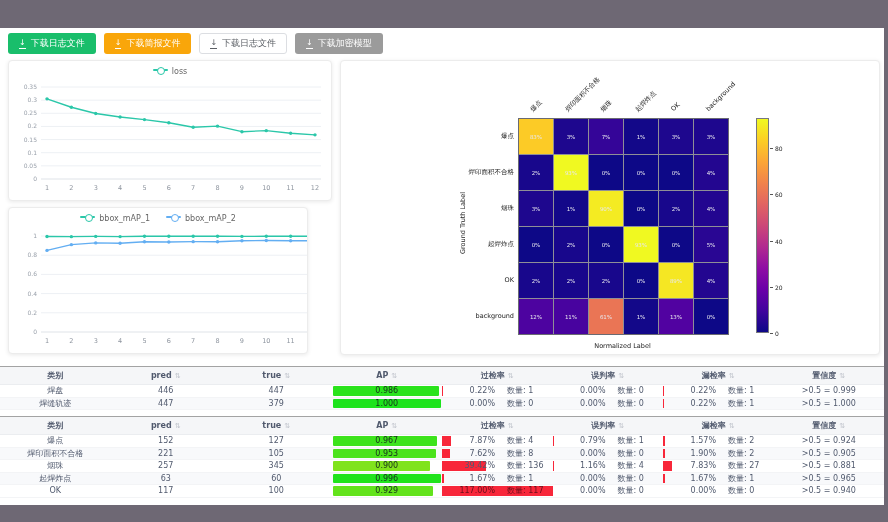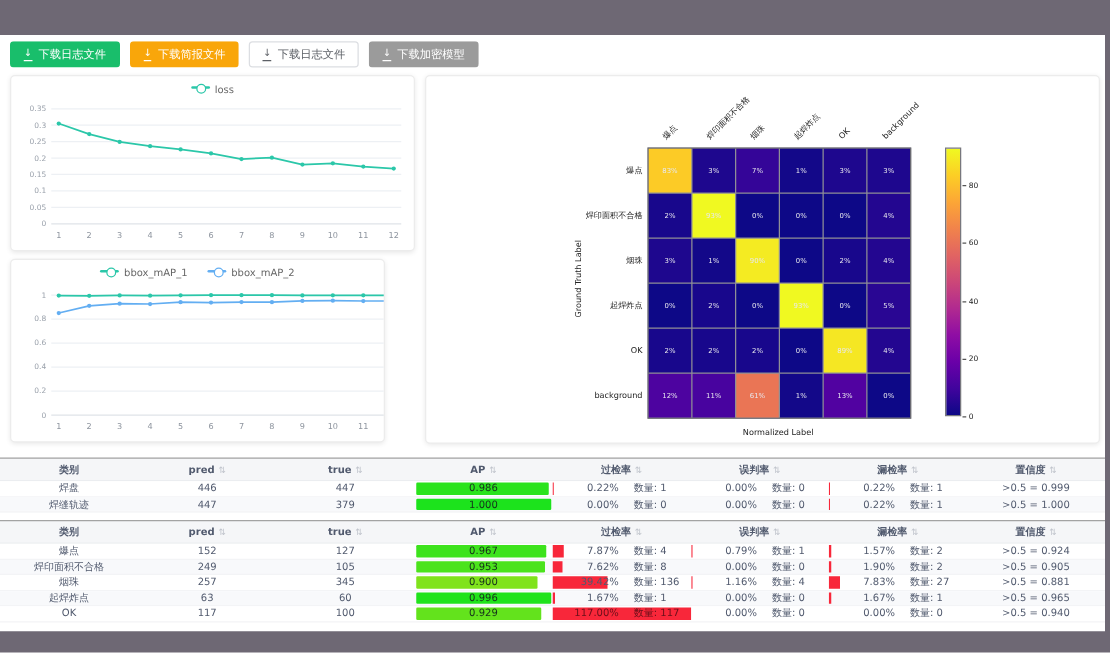--- a/index.html
+++ b/index.html
@@ -402,21 +402,21 @@
               <div class="rate-bar" style="width: 1.57%; min-width: 1px;"></div>
               <span class="rate-pct">1.57%</span>
               <span class="rate-cnt">数量: 2</span>
             </div>
             <div class="cell">
               <span class="conf-val">&gt;0.5 = 0.924</span>
             </div>
           </div>
           <div class="tr row">
             <div class="cell">焊印面积不合格</div>
-            <div class="cell">249</div>
+            <div class="cell">221</div>
             <div class="cell">105</div>
             <div class="cell">
               <div class="ap-bar" style="width: calc(95.3% - 2px); background: rgb(75, 227, 28);"></div>
               <span class="ap-val">0.953</span>
             </div>
             <div class="cell">
               <div class="rate-bar" style="width: 7.62%; min-width: 1px;"></div>
               <span class="rate-pct">7.62%</span>
               <span class="rate-cnt">数量: 8</span>
             </div>

